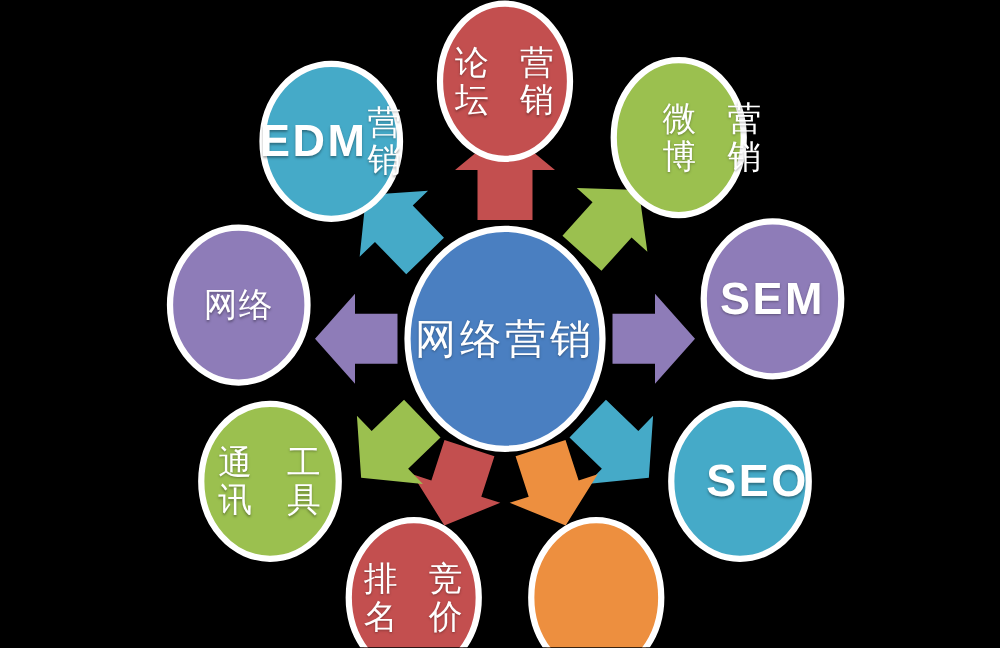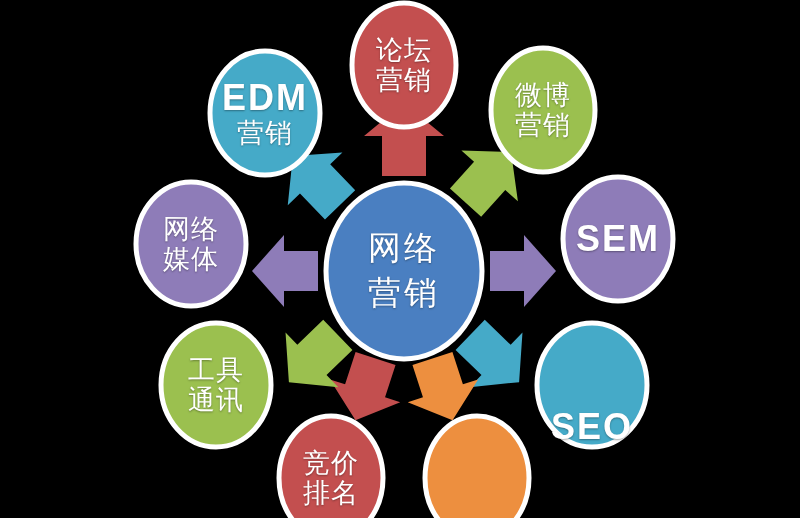--- a/index.html
+++ b/index.html
@@ -3,21 +3,21 @@
 <meta charset="utf-8">
 <style>
   html,body{margin:0;padding:0;background:#000;}
   body{width:800px;height:518px;overflow:hidden;
        font-family:"Liberation Sans","DejaVu Sans",sans-serif;}
   #stage{position:relative;width:800px;height:518px;background:#000;}
   #stage svg{position:absolute;left:0;top:0;}
 
   .node-label{
     position:absolute;
-    display:flex;flex-direction:column;
+    display:flex;flex-direction:row;
     align-items:center;justify-content:center;
     color:#ffffff;
     text-align:center;
     line-height:1.12;
     pointer-events:none;
     text-shadow:0 1px 2px rgba(0,0,0,.35);
     letter-spacing:1px;
   }
   .node-label span{display:block;}
   .cn{font-size:27px;}
@@ -88,49 +88,48 @@
   <div class="node-label center-label" style="left:326px;top:183px;width:156px;height:176px;">
     <span class="cn">网络</span>
     <span class="cn">营销</span>
   </div>
 
   <div class="node-label" style="left:352px;top:3px;width:104px;height:124px;">
     <span class="cn">论坛</span>
     <span class="cn">营销</span>
   </div>
 
-  <div class="node-label" style="left:491px;top:48px;width:104px;height:124px;">
+  <div class="node-label" style="left:518px;top:48px;width:104px;height:124px;">
     <span class="cn">微博</span>
     <span class="cn">营销</span>
   </div>
 
   <div class="node-label" style="left:563px;top:177px;width:110px;height:124px;text-align:center;">
     <span class="latin">SEM</span>
   </div>
 
   <div class="node-label" style="left:537px;top:323px;width:110px;height:124px;justify-content:flex-end;">
     <span class="latin">SEO</span>
   </div>
 
   <div class="node-label" style="left:425px;top:416px;width:104px;height:124px;">
   </div>
 
   <div class="node-label" style="left:279px;top:416px;width:104px;height:124px;">
+    <span class="cn">排名</span>
     <span class="cn">竞价</span>
-    <span class="cn">排名</span>
   </div>
 
   <div class="node-label" style="left:161px;top:323px;width:110px;height:124px;">
+    <span class="cn">通讯</span>
     <span class="cn">工具</span>
-    <span class="cn">通讯</span>
   </div>
 
   <div class="node-label" style="left:136px;top:182px;width:110px;height:124px;">
     <span class="cn">网络</span>
-    <span class="cn">媒体</span>
   </div>
 
   <div class="node-label" style="left:210px;top:51px;width:110px;height:124px;">
     <span class="latin">EDM</span>
     <span class="cn">营销</span>
   </div>
 
 </div>
 
 </body></html>

